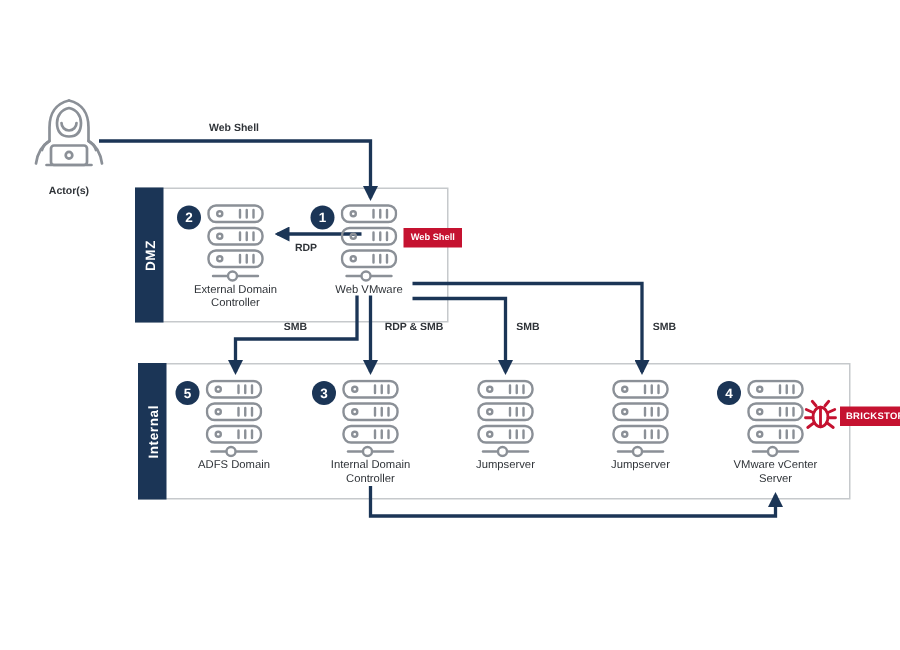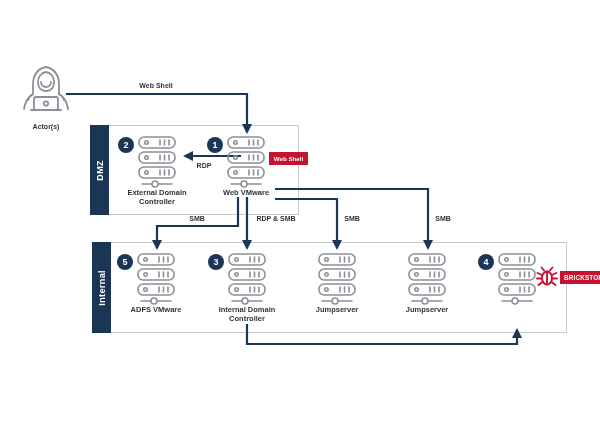--- a/index.html
+++ b/index.html
@@ -23,21 +23,21 @@
   #zone-dmz{left:90px;top:125px;width:207px;height:88px;}
   #zone-internal{left:92px;top:242px;width:473px;height:89px;}
 
   
   svg.connectors{position:absolute;left:0;top:0;z-index:2;}
 
   
   .node{position:absolute;width:90px;z-index:3;text-align:center;}
   .stack{width:38px;height:52px;margin:0 auto;display:block;}
   .node-label{
-    margin-top:1px;font-size:7.5px;line-height:8.5px;font-weight:bold;
+    margin-top:1px;font-size:7.5px;line-height:8.5px;font-weight:normal;
     color:#2f3338;white-space:pre-line;
   }
   .badge{
     position:absolute;left:6px;top:1px;width:16px;height:16px;border-radius:50%;
     background:#1b3556;color:#fff;font-size:9px;font-weight:bold;
     display:flex;align-items:center;justify-content:center;z-index:4;
   }
   #node-external-dc{left:112px;top:136px;}
   #node-web-server{left:201px;top:136px;}
   #node-adfs{left:111px;top:253px;}
@@ -181,21 +181,21 @@
             <rect x="1" y="16" width="36" height="11" rx="5"></rect>
             <circle cx="8.5" cy="21.5" r="1.7"></circle>
             <path d="M22,19 v5 M26.5,19 v5 M31,19 v5"></path>
             <rect x="1" y="31" width="36" height="11" rx="5"></rect>
             <circle cx="8.5" cy="36.5" r="1.7"></circle>
             <path d="M22,34 v5 M26.5,34 v5 M31,34 v5"></path>
             <path d="M4,48 H34"></path>
             <circle cx="17" cy="48" r="3" fill="#ffffff"></circle>
           </g>
         </svg></span>
-    <div class="node-label">ADFS VMware</div>
+    <div class="node-label">ADFS Domain</div>
   </div>
 
   <div class="node" id="node-internal-dc">
     <div class="badge">3</div>
     <span class="stack"><svg width="38" height="52" viewBox="0 0 38 52">
           <g fill="none" stroke="#8b9097" stroke-width="1.6" stroke-linecap="round">
             <rect x="1" y="1" width="36" height="11" rx="5"></rect>
             <circle cx="8.5" cy="6.5" r="1.7"></circle>
             <path d="M22,4 v5 M26.5,4 v5 M31,4 v5"></path>
             <rect x="1" y="16" width="36" height="11" rx="5"></rect>
@@ -260,20 +260,22 @@
             <rect x="1" y="16" width="36" height="11" rx="5"></rect>
             <circle cx="8.5" cy="21.5" r="1.7"></circle>
             <path d="M22,19 v5 M26.5,19 v5 M31,19 v5"></path>
             <rect x="1" y="31" width="36" height="11" rx="5"></rect>
             <circle cx="8.5" cy="36.5" r="1.7"></circle>
             <path d="M22,34 v5 M26.5,34 v5 M31,34 v5"></path>
             <path d="M4,48 H34"></path>
             <circle cx="17" cy="48" r="3" fill="#ffffff"></circle>
           </g>
         </svg></span>
+    <div class="node-label">VMware vCenter
+Server</div>
   </div>
 
   <svg class="bug" width="24" height="24" viewBox="0 0 24 24">
     <g fill="none" stroke="#c51230" stroke-width="1.9" stroke-linecap="round">
       <ellipse cx="12" cy="13" rx="5" ry="6.5"></ellipse>
       <path d="M12,6.5 V19.5"></path>
       <path d="M9,5.5 L6.5,2.5"></path>
       <path d="M15,5.5 L17.5,2.5"></path>
       <path d="M7,10 L2.5,8"></path>
       <path d="M7,13.5 L2,13.5"></path>

